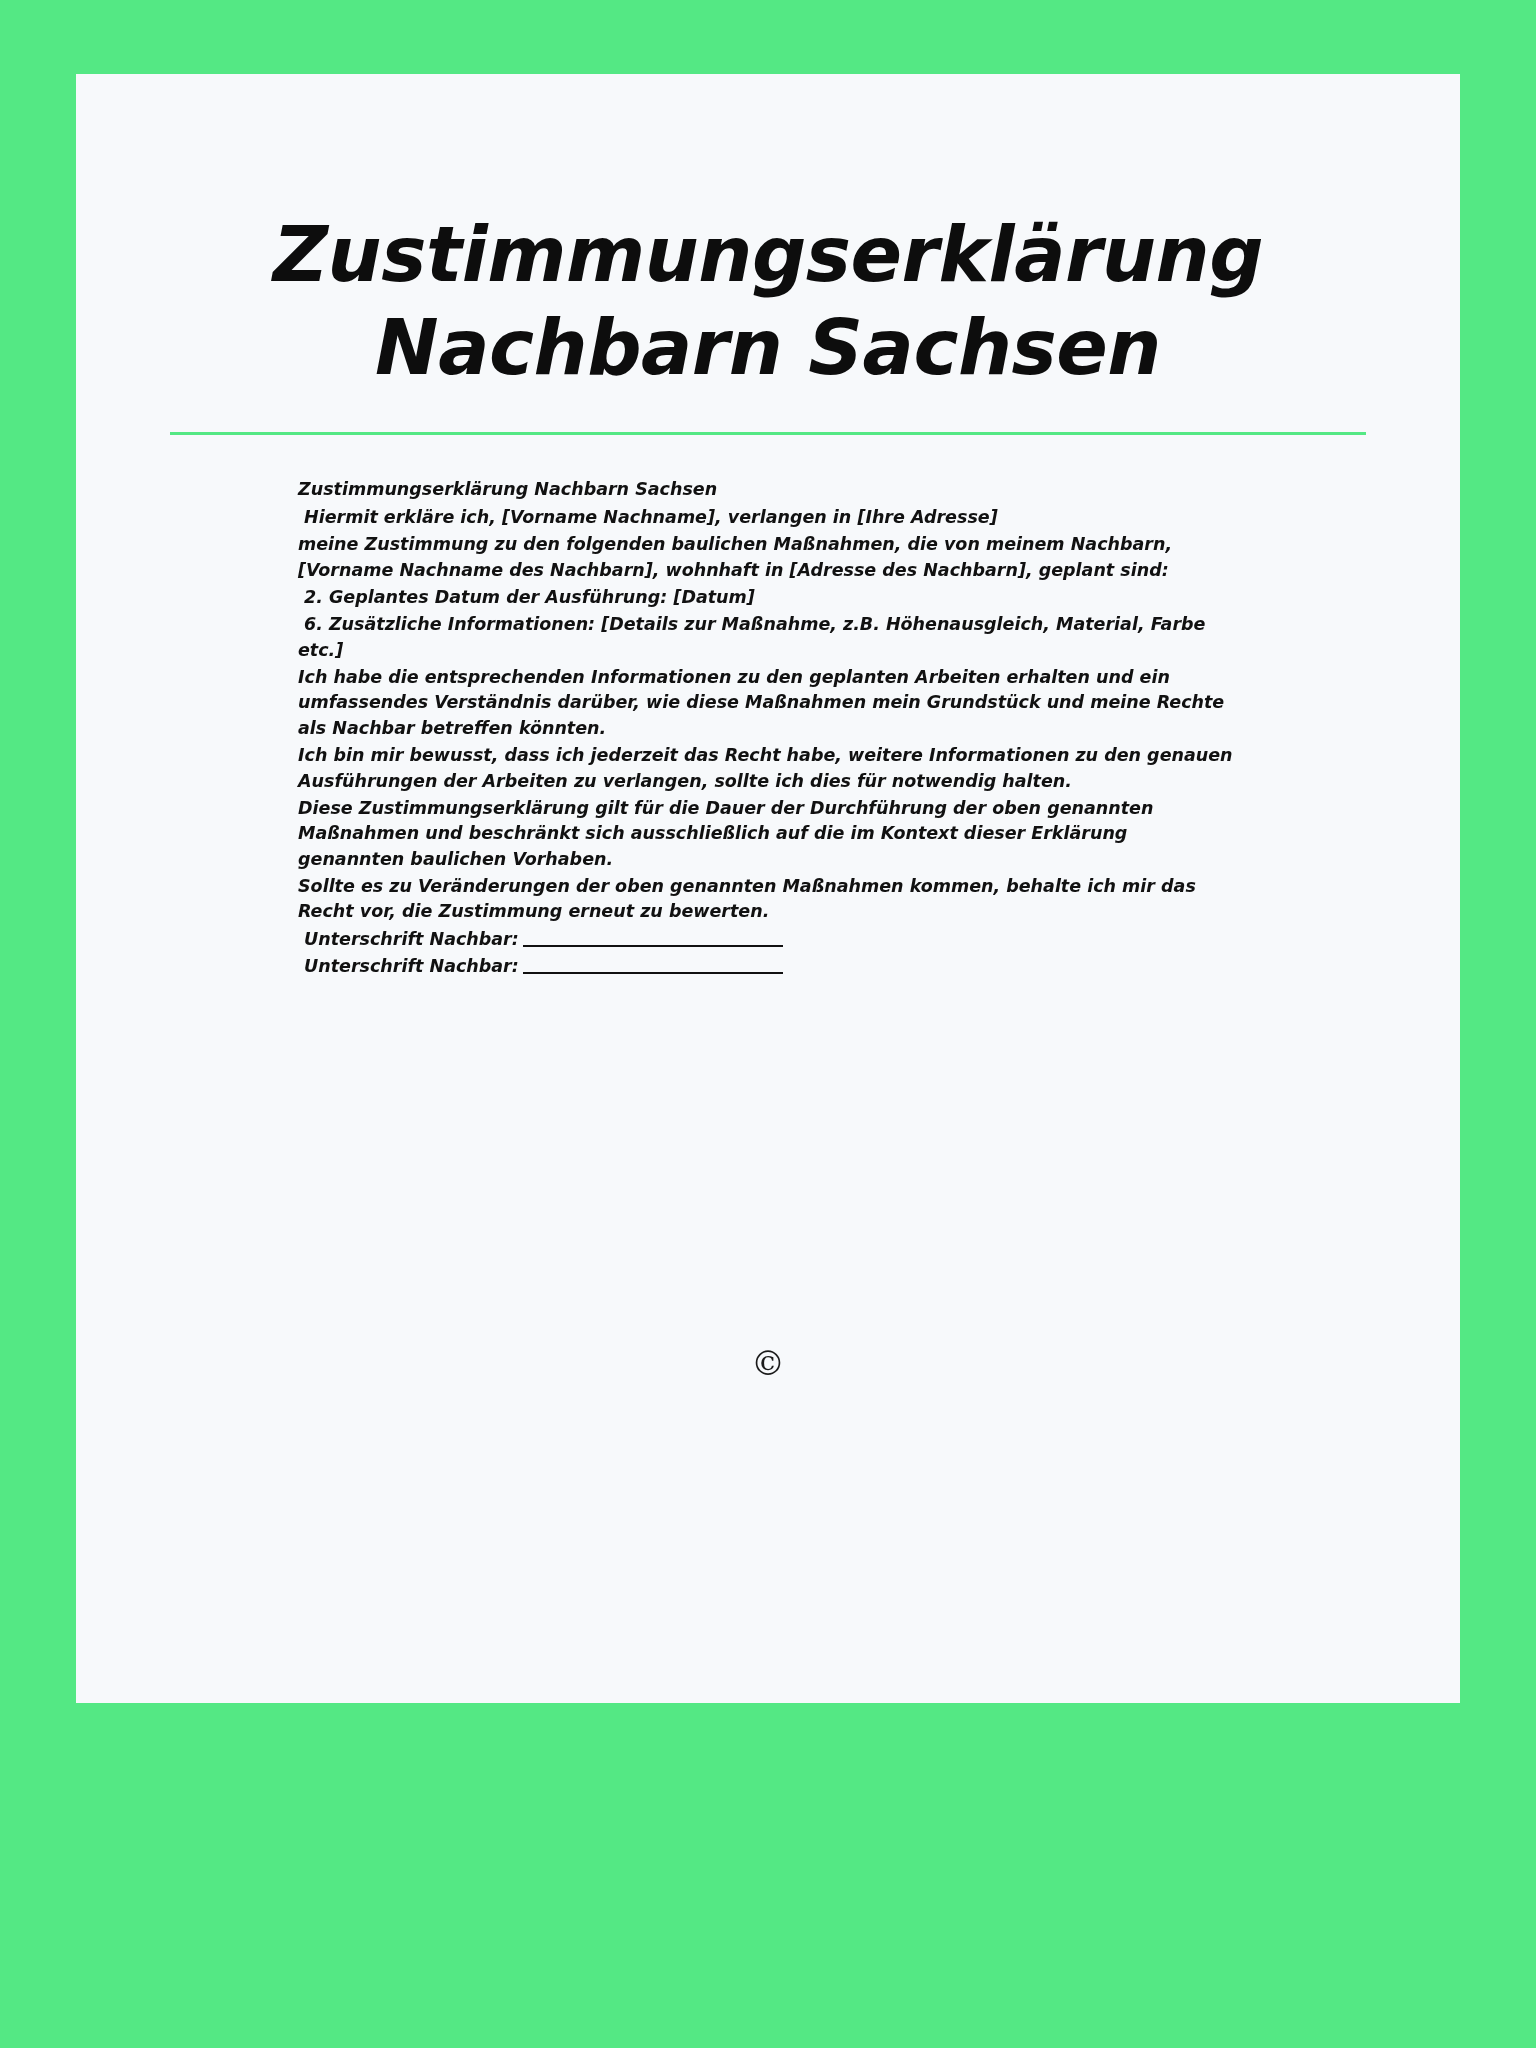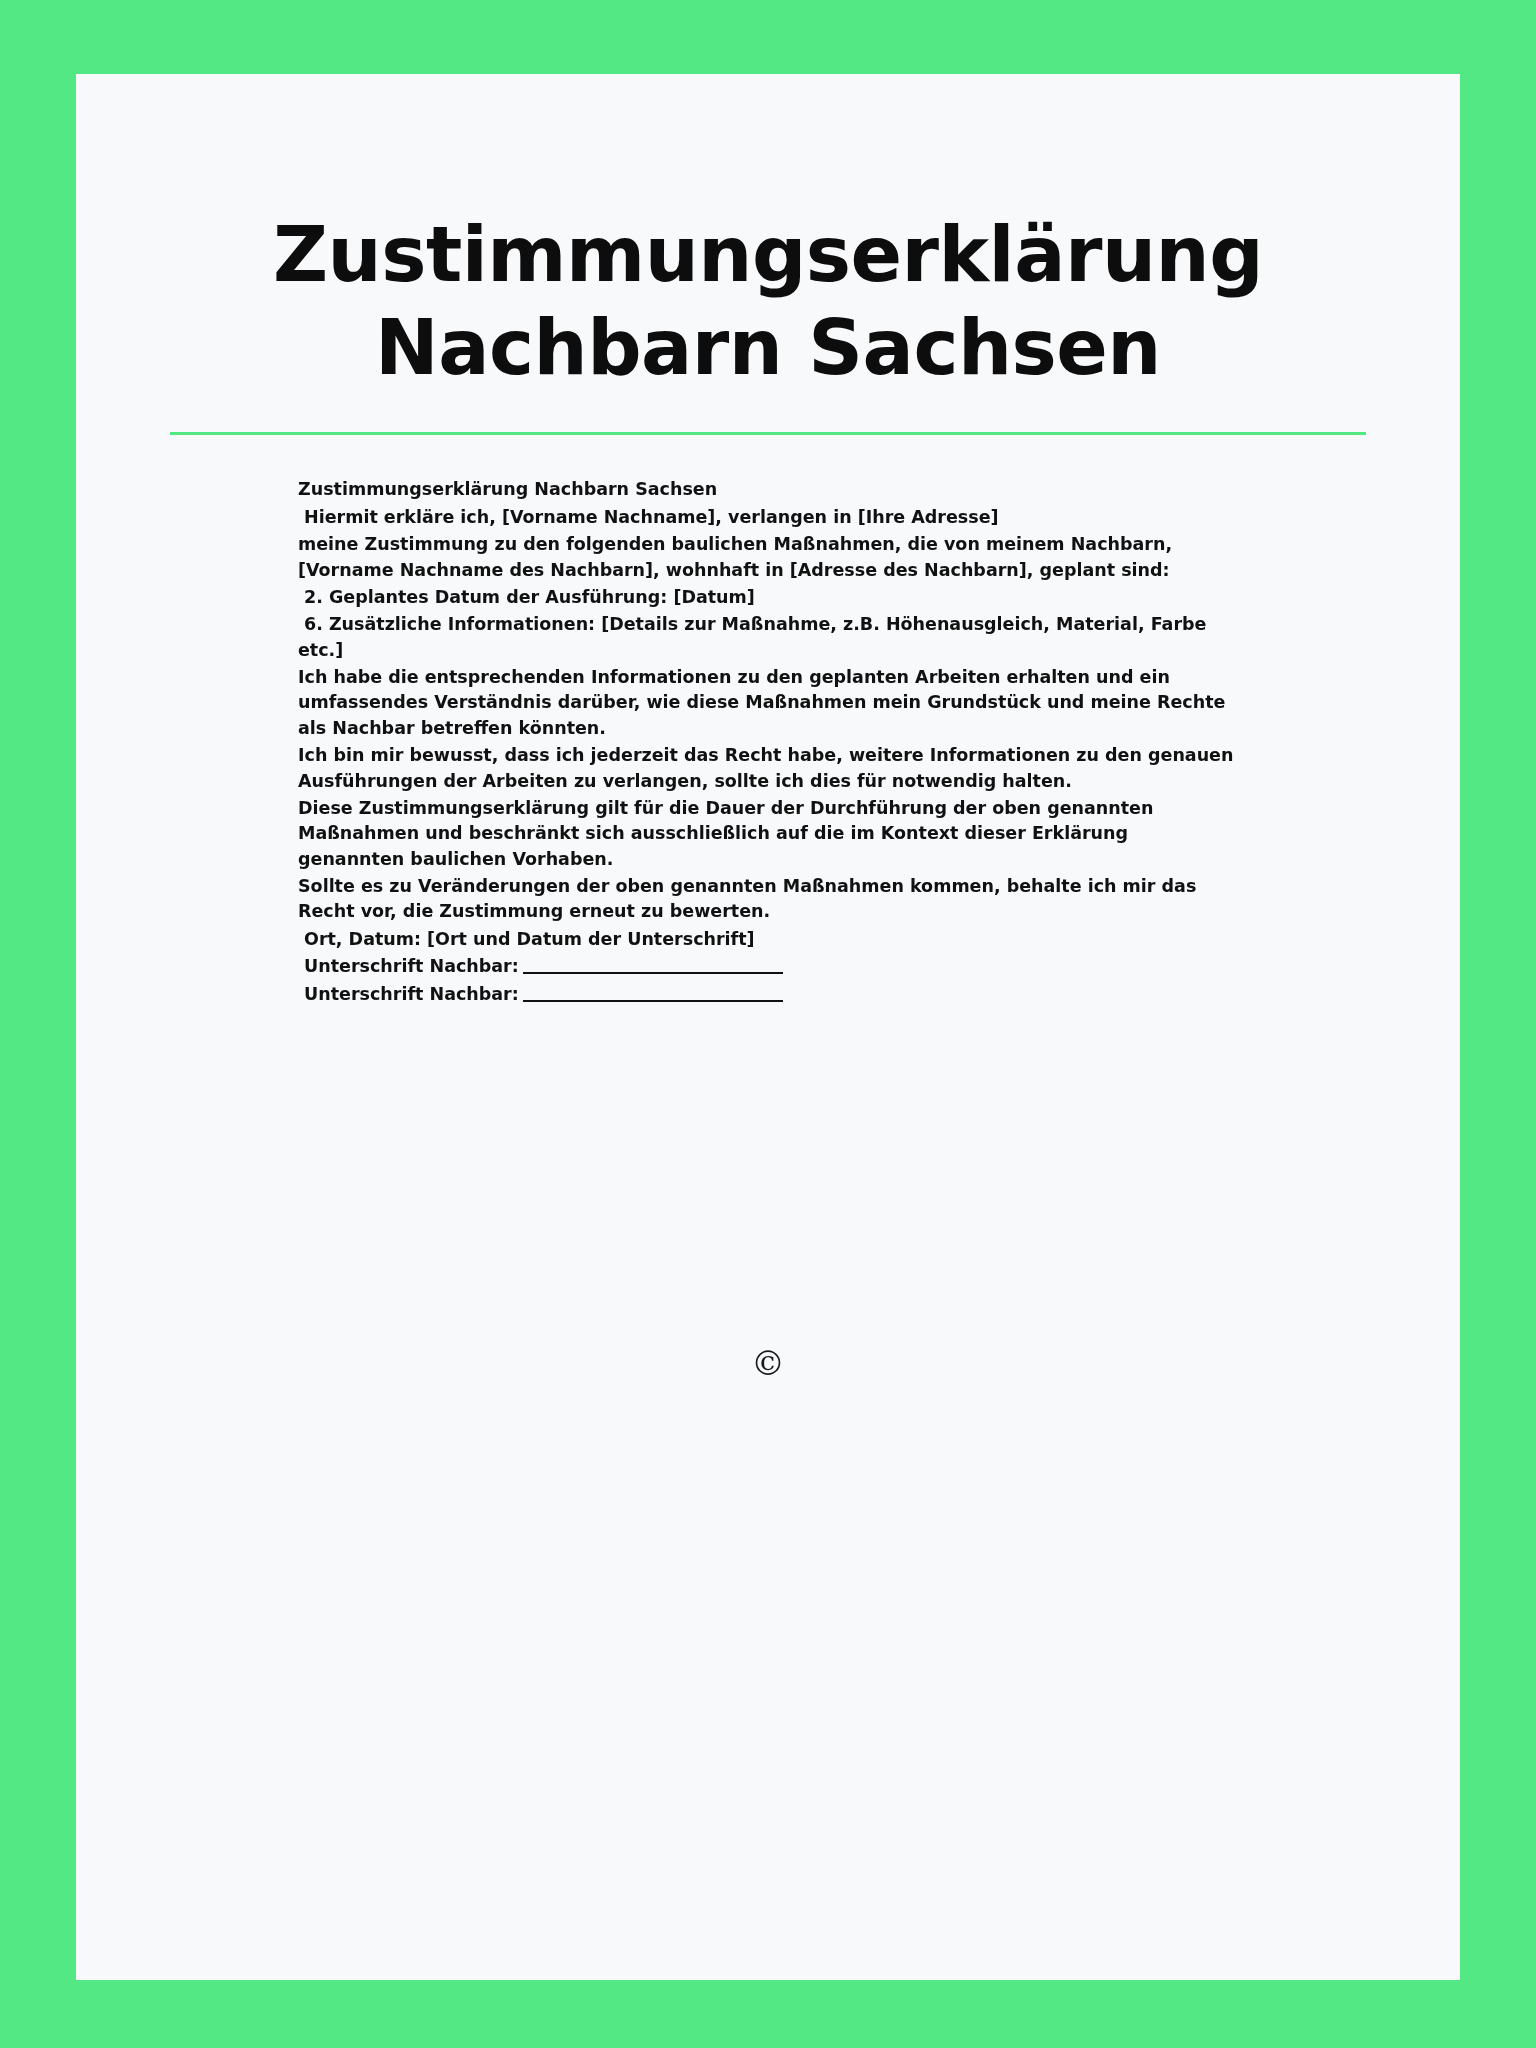--- a/index.html
+++ b/index.html
@@ -11,24 +11,25 @@
     height: 2048px;
     background: #54e884;
     font-family: "DejaVu Sans", "Liberation Sans", sans-serif;
     -webkit-font-smoothing: antialiased;
   }
   .page {
     position: absolute;
     left: 76px;
     top: 74px;
     width: 1384px;
-    height: 1906px;
+    height: 1629px;
     background: #f7f9fb;
     box-sizing: border-box;
     overflow: hidden;
+    font-style: italic;
   }
   .title {
     margin: 0;
     padding: 135px 70px 0 70px;
     text-align: center;
     font-size: 76px;
     line-height: 1.22;
     font-weight: 700;
     color: #0d0d0d;
     letter-spacing: -0.5px;
@@ -85,21 +86,20 @@
   <div class="body-block">
     <p>Zustimmungserklärung Nachbarn Sachsen</p>
     <p class="indent">Hiermit erkläre ich, [Vorname Nachname], verlangen in [Ihre Adresse]</p>
     <p>meine Zustimmung zu den folgenden baulichen Maßnahmen, die von meinem Nachbarn, [Vorname Nachname des Nachbarn], wohnhaft in [Adresse des Nachbarn], geplant sind:</p>
     <p class="indent">2. Geplantes Datum der Ausführung: [Datum]</p>
     <p class="indent">6. Zusätzliche Informationen: [Details zur Maßnahme, z.B. Höhenausgleich, Material, Farbe etc.]</p>
     <p>Ich habe die entsprechenden Informationen zu den geplanten Arbeiten erhalten und ein umfassendes Verständnis darüber, wie diese Maßnahmen mein Grundstück und meine Rechte als Nachbar betreffen könnten.</p>
     <p>Ich bin mir bewusst, dass ich jederzeit das Recht habe, weitere Informationen zu den genauen Ausführungen der Arbeiten zu verlangen, sollte ich dies für notwendig halten.</p>
     <p>Diese Zustimmungserklärung gilt für die Dauer der Durchführung der oben genannten Maßnahmen und beschränkt sich ausschließlich auf die im Kontext dieser Erklärung genannten baulichen Vorhaben.</p>
     <p>Sollte es zu Veränderungen der oben genannten Maßnahmen kommen, behalte ich mir das Recht vor, die Zustimmung erneut zu bewerten.</p>
-    <p class="indent">Ort, Datum: [Ort und Datum der Unterschrift]</p>
     <p class="indent">
       <span>Unterschrift Nachbar:</span><span class="sig-line"></span>
     </p>
     <p class="indent">
       <span>Unterschrift Nachbar:</span><span class="sig-line"></span>
     </p>
   </div>
 
   <div class="copyright">©</div>
 

